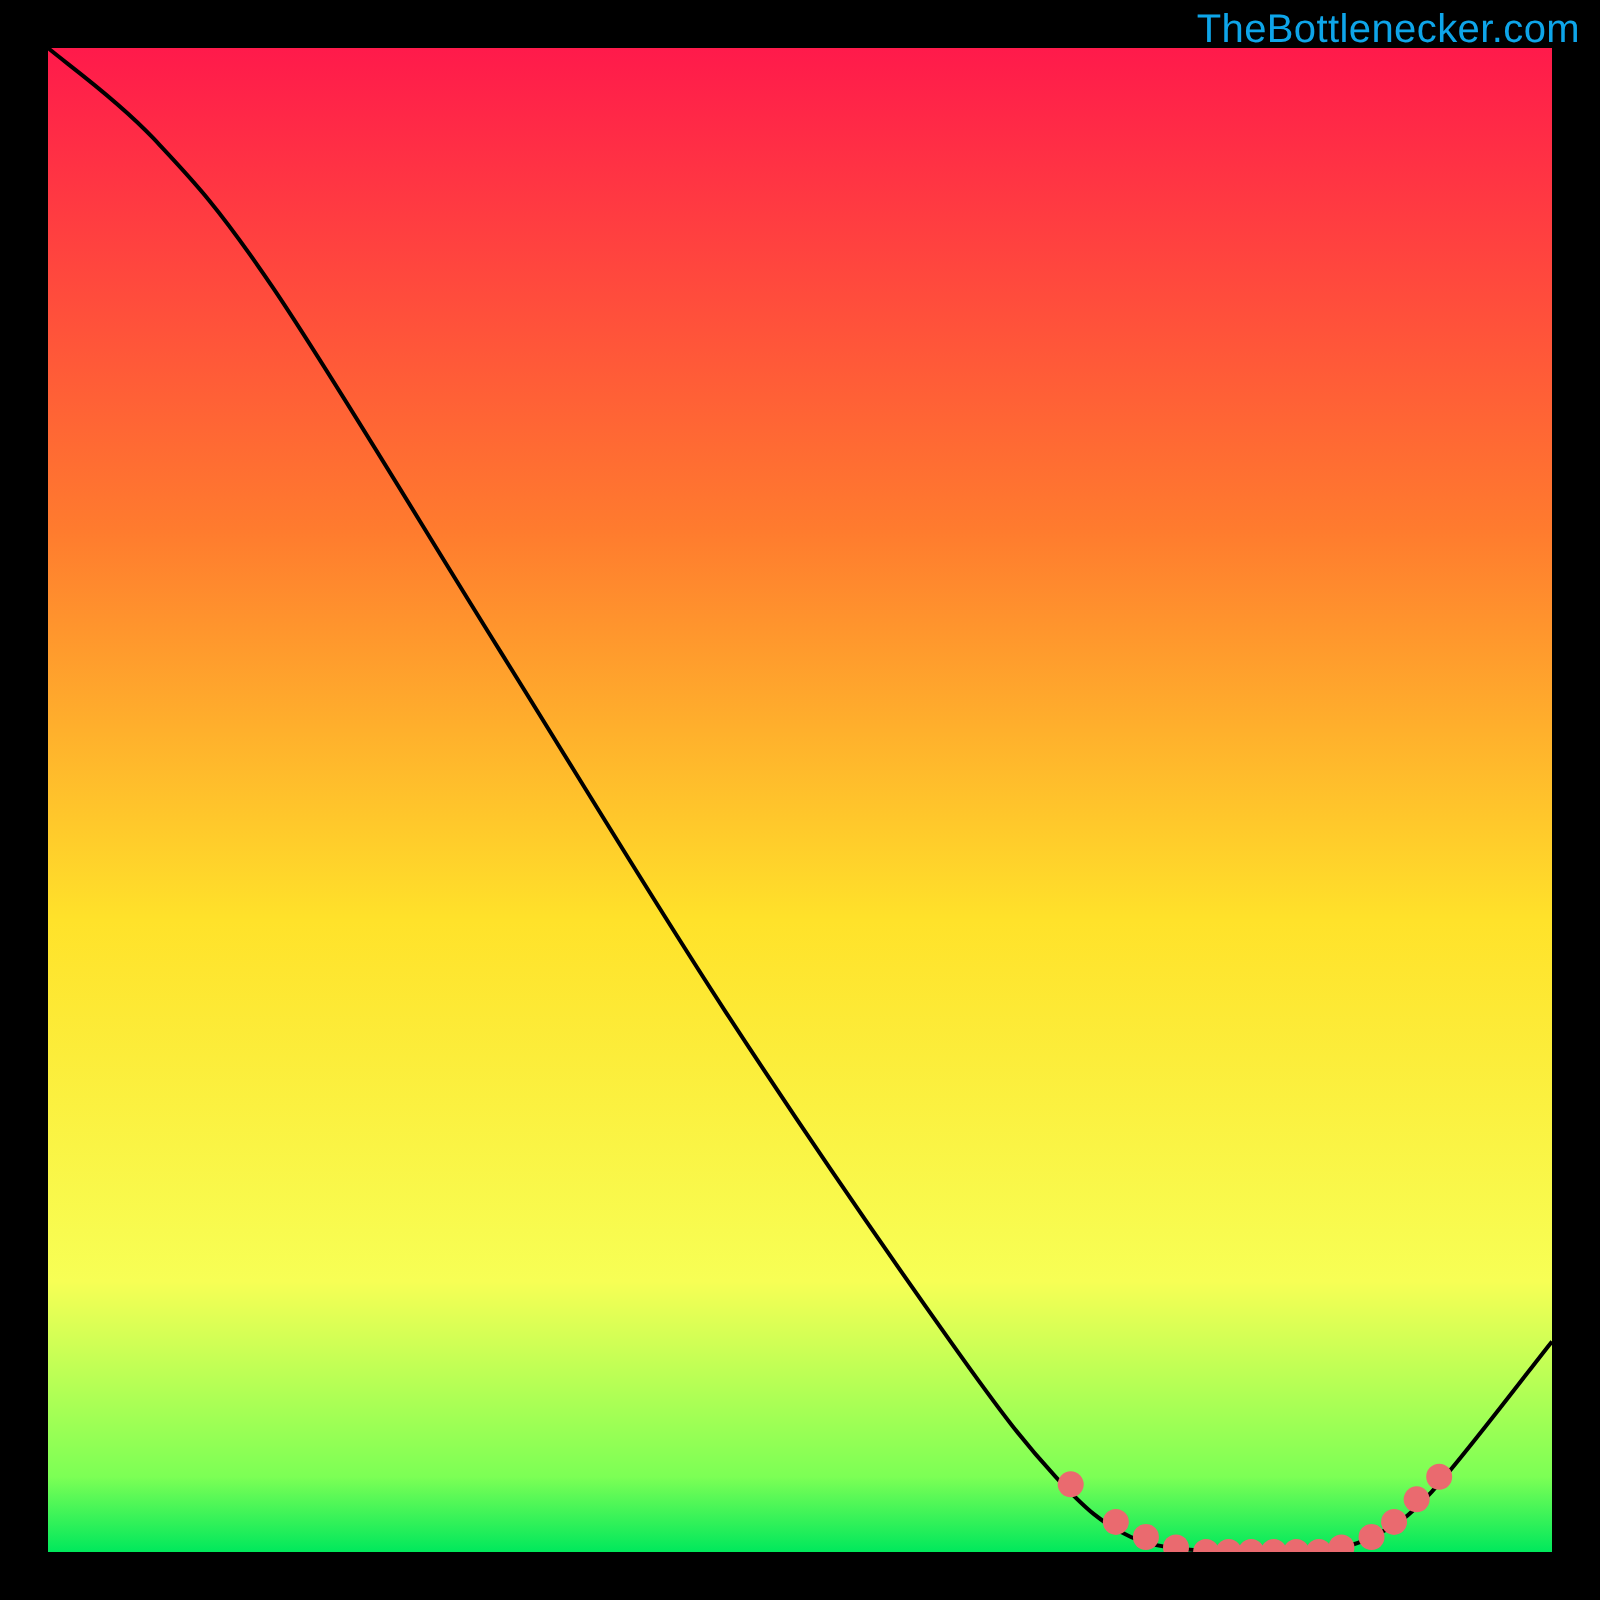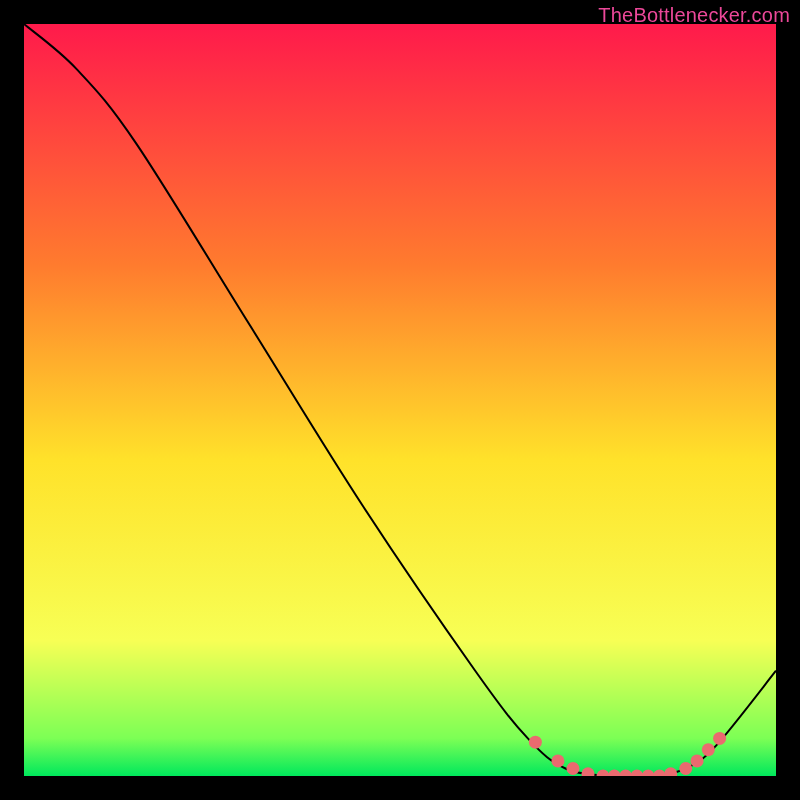--- a/index.html
+++ b/index.html
@@ -8,21 +8,21 @@
     height: 800px;
     background: #000;
     position: relative;
     font-family: Arial, Helvetica, sans-serif;
     overflow: hidden;
   }
   .watermark {
     position: absolute;
     top: 4px;
     right: 10px;
-    color: #ec4899;
+    color: #0ea5e9;
     font-size: 20px;
     font-weight: 500;
     z-index: 5;
     letter-spacing: 0.2px;
   }
   .plot {
     position: absolute;
     left: 24px;
     top: 24px;
     width: 752px;

